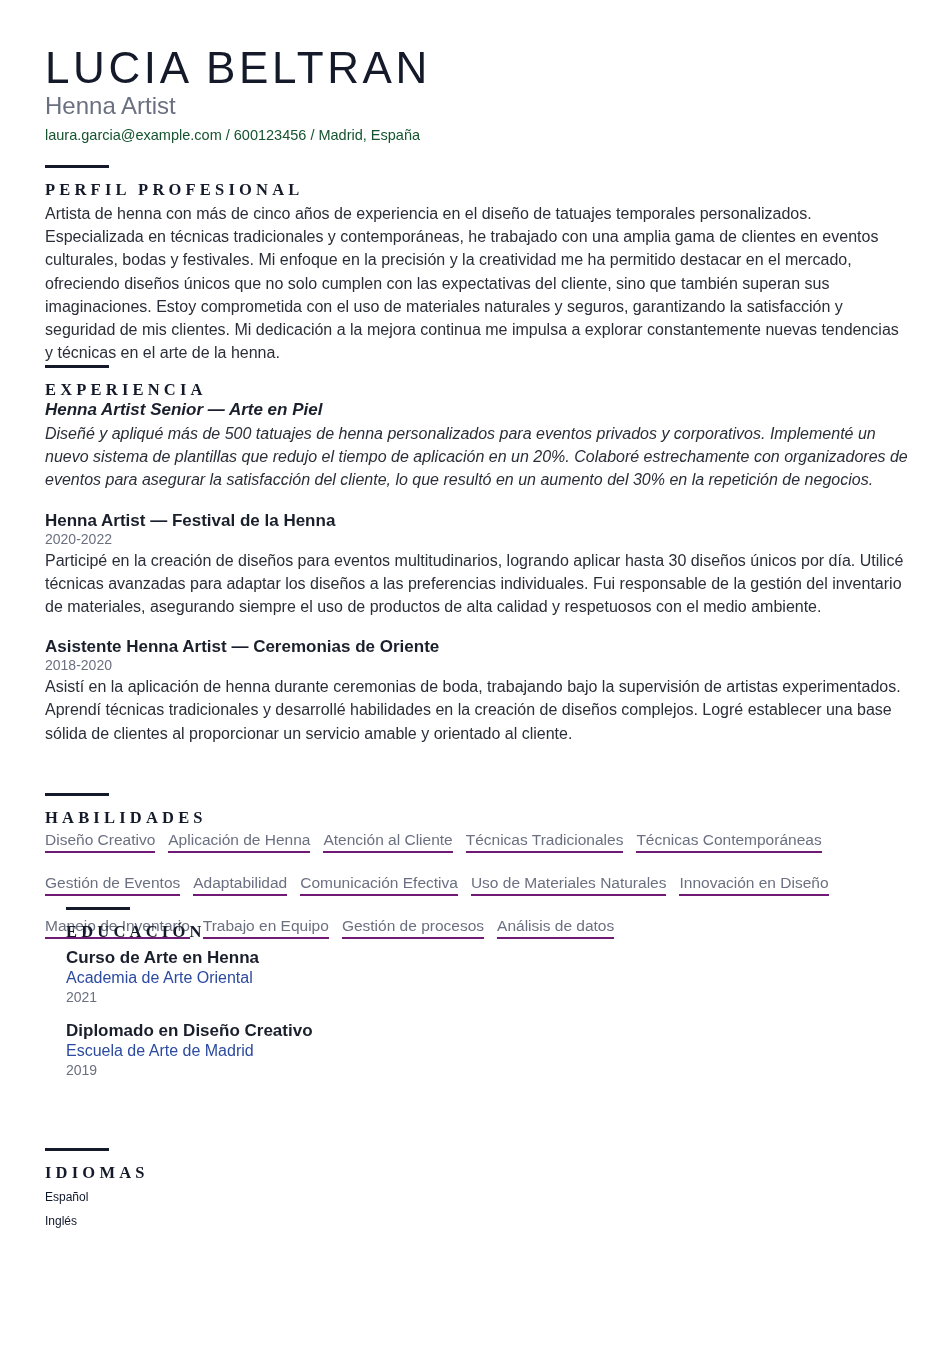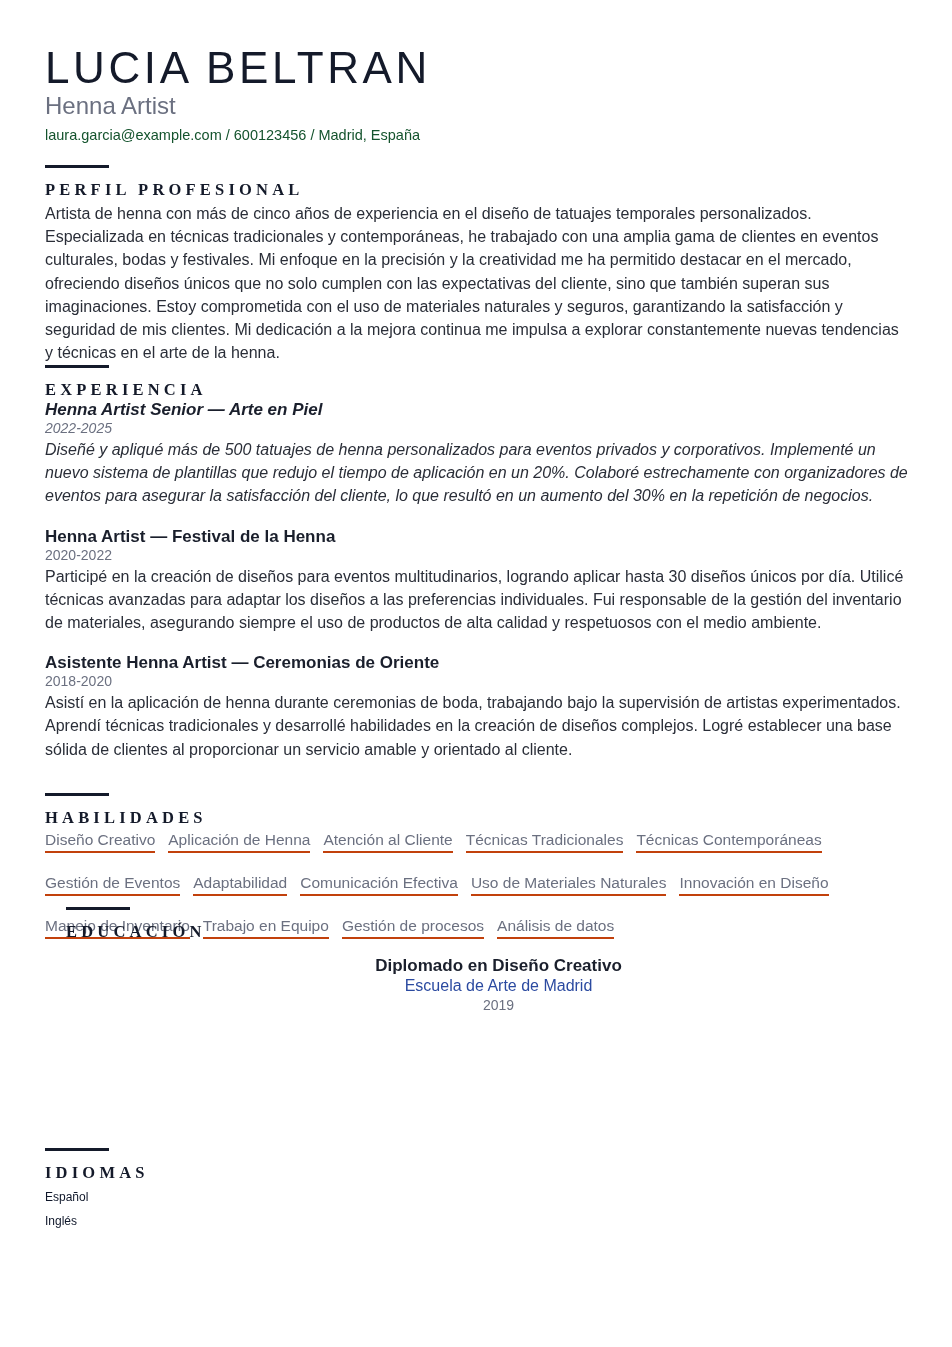--- a/index.html
+++ b/index.html
@@ -40,21 +40,21 @@
   }
 
   .job { }
   .job-title { font-size: 17px; font-weight: 700; color: #1a1f2c; line-height: 20px; white-space: nowrap; }
   .job-dates { font-size: 14px; color: #6b7080; line-height: 16px; }
   .job-desc { font-size: 16px; line-height: 23.2px; color: #2a2e38; margin-top: 2px; }
 
   .skills { display: flex; flex-wrap: wrap; column-gap: 13px; row-gap: 10px; margin-top: 2px; }
   .skill {
     font-size: 15.5px; color: #6b7080; line-height: 20px;
-    border-bottom: 2px solid #c2410c; padding-bottom: 1px; white-space: nowrap;
+    border-bottom: 2px solid #701a75; padding-bottom: 1px; white-space: nowrap;
   }
 
   .edu-item { }
   .edu-title { font-size: 17px; font-weight: 700; color: #1a1f2c; line-height: 20px; white-space: nowrap; }
   .edu-school { font-size: 16px; color: #2b4aa0; line-height: 19px; }
   .edu-year { font-size: 14px; color: #6b7080; line-height: 20px; }
 
   .lang { font-size: 12px; color: #0f172a; line-height: 24px; }
 </style>
 </head>
@@ -70,21 +70,20 @@
     <div class="rule"></div>
     <h2 class="sec-title">PERFIL PROFESIONAL</h2>
     <p class="para" style="margin-top:2px;">Artista de henna con más de cinco años de experiencia en el diseño de tatuajes temporales personalizados. Especializada en técnicas tradicionales y contemporáneas, he trabajado con una amplia gama de clientes en eventos culturales, bodas y festivales. Mi enfoque en la precisión y la creatividad me ha permitido destacar en el mercado, ofreciendo diseños únicos que no solo cumplen con las expectativas del cliente, sino que también superan sus imaginaciones. Estoy comprometida con el uso de materiales naturales y seguros, garantizando la satisfacción y seguridad de mis clientes. Mi dedicación a la mejora continua me impulsa a explorar constantemente nuevas tendencias y técnicas en el arte de la henna.</p>
   </section>
 
   <section class="section" style="top:365px;">
     <div class="rule"></div>
     <h2 class="sec-title">EXPERIENCIA</h2>
     <div class="job" style="font-style:italic;">
       <div class="job-title">Henna Artist Senior — Arte en Piel</div>
-      <div class="job-dates">2022-2025</div>
       <div class="job-desc">Diseñé y apliqué más de 500 tatuajes de henna personalizados para eventos privados y corporativos. Implementé un nuevo sistema de plantillas que redujo el tiempo de aplicación en un 20%. Colaboré estrechamente con organizadores de eventos para asegurar la satisfacción del cliente, lo que resultó en un aumento del 30% en la repetición de negocios.</div>
     </div>
     <div class="job" style="margin-top:19px;">
       <div class="job-title">Henna Artist — Festival de la Henna</div>
       <div class="job-dates">2020-2022</div>
       <div class="job-desc">Participé en la creación de diseños para eventos multitudinarios, logrando aplicar hasta 30 diseños únicos por día. Utilicé técnicas avanzadas para adaptar los diseños a las preferencias individuales. Fui responsable de la gestión del inventario de materiales, asegurando siempre el uso de productos de alta calidad y respetuosos con el medio ambiente.</div>
     </div>
     <div class="job" style="margin-top:19px;">
       <div class="job-title">Asistente Henna Artist — Ceremonias de Oriente</div>
       <div class="job-dates">2018-2020</div>
@@ -111,21 +110,26 @@
       <span class="skill">Manejo de Inventario</span>
       <span class="skill">Trabajo en Equipo</span>
       <span class="skill">Gestión de procesos</span>
       <span class="skill">Análisis de datos</span>
     </div>
   </section>
 
   <section class="section" style="top:907px;margin-left:21px;">
     <div class="rule"></div>
     <h2 class="sec-title">EDUCACIÓN</h2>
-    <div class="edu-item" style="margin-top:14px;text-align:center;">
+    <div class="edu-item" style="margin-top:6px;">
+      <div class="edu-title">Curso de Arte en Henna</div>
+      <div class="edu-school">Academia de Arte Oriental</div>
+      <div class="edu-year">2021</div>
+    </div>
+    <div class="edu-item" style="margin-top:14px;">
       <div class="edu-title">Diplomado en Diseño Creativo</div>
       <div class="edu-school">Escuela de Arte de Madrid</div>
       <div class="edu-year">2019</div>
     </div>
   </section>
 
   <section class="section" style="top:1148px;">
     <div class="rule"></div>
     <h2 class="sec-title">IDIOMAS</h2>
     <div style="margin-top:2px;">

